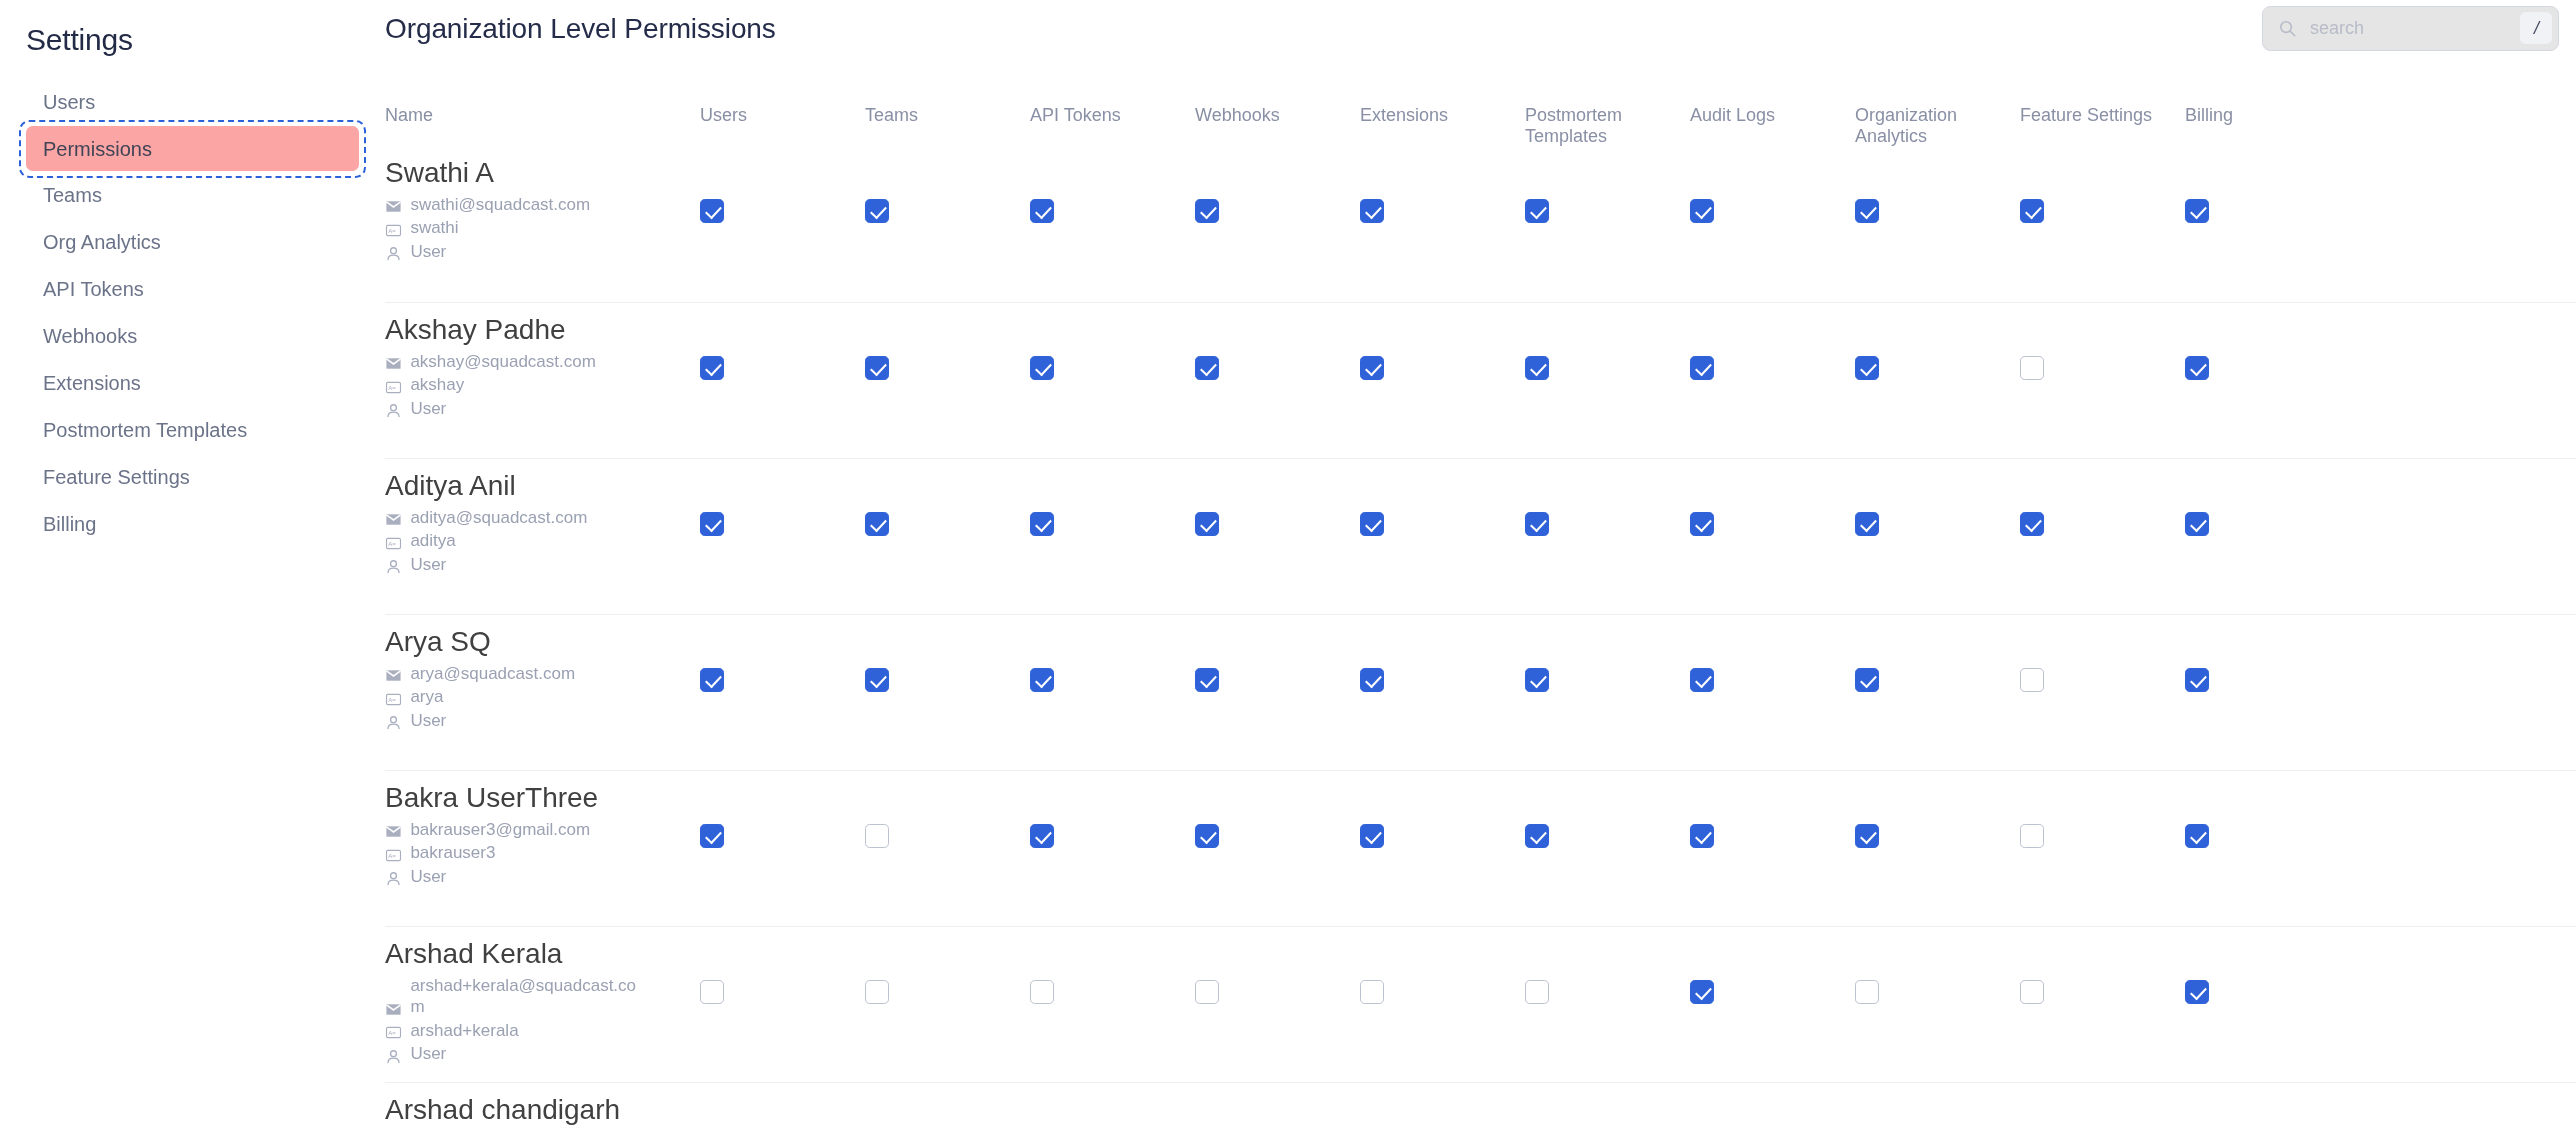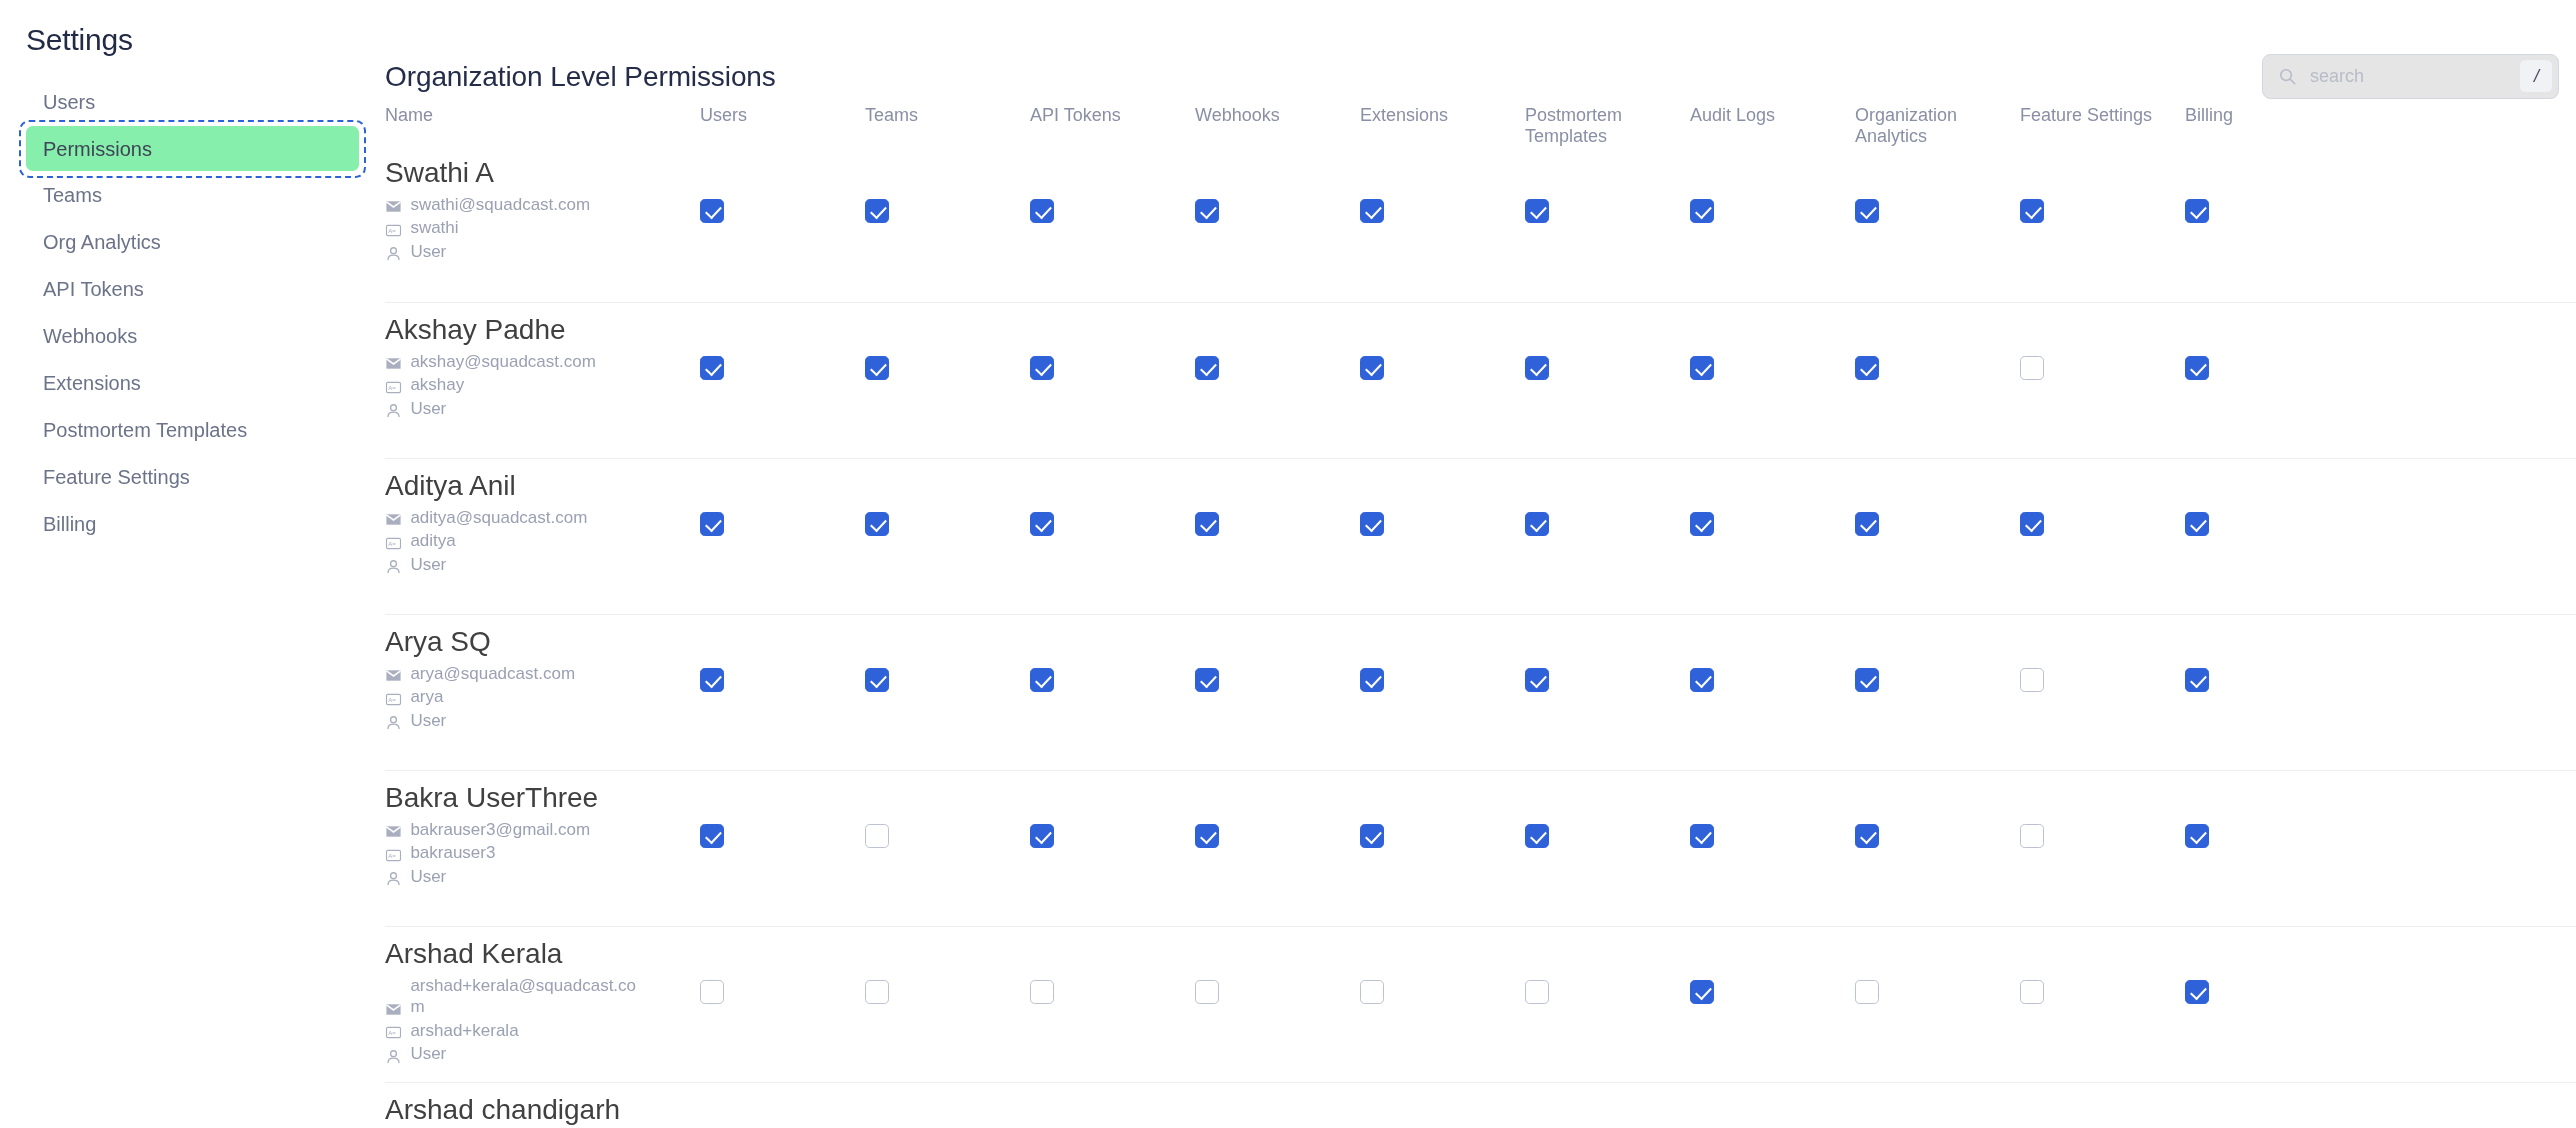--- a/index.html
+++ b/index.html
@@ -46,21 +46,21 @@
     font-size: 20px;
     line-height: 24.4px;
     color: #6b7389;
     padding: 10.3px 0 10.3px 17px;
     border-radius: 6.6px;
     margin-bottom: 1.9px;
     cursor: pointer;
     white-space: nowrap;
   }
   .nav-item.active {
-    background: #86efac;
+    background: #fca5a5;
     color: #3f4456;
   }
   .nav-item.focused::after {
     content: "";
     position: absolute;
     left: -6.6px; top: -6.6px; right: -6.6px; bottom: -6.6px;
     border: 2.8px dashed #2b62d9;
     border-radius: 10.3px;
     pointer-events: none;
   }
@@ -69,21 +69,20 @@
   .main {
     position: absolute;
     left: 385px; top: 0;
     width: 2191px;
     height: 1128px;
   }
 
   .topbar {
     position: relative;
     height: 90px;
-    margin-top: 48px;
   }
   .page-title {
     position: absolute;
     left: 0; top: 13px;
     font-size: 28px;
     color: #242c4a;
     font-weight: 400;
     letter-spacing: -0.1px;
   }
   .page-subtitle {

